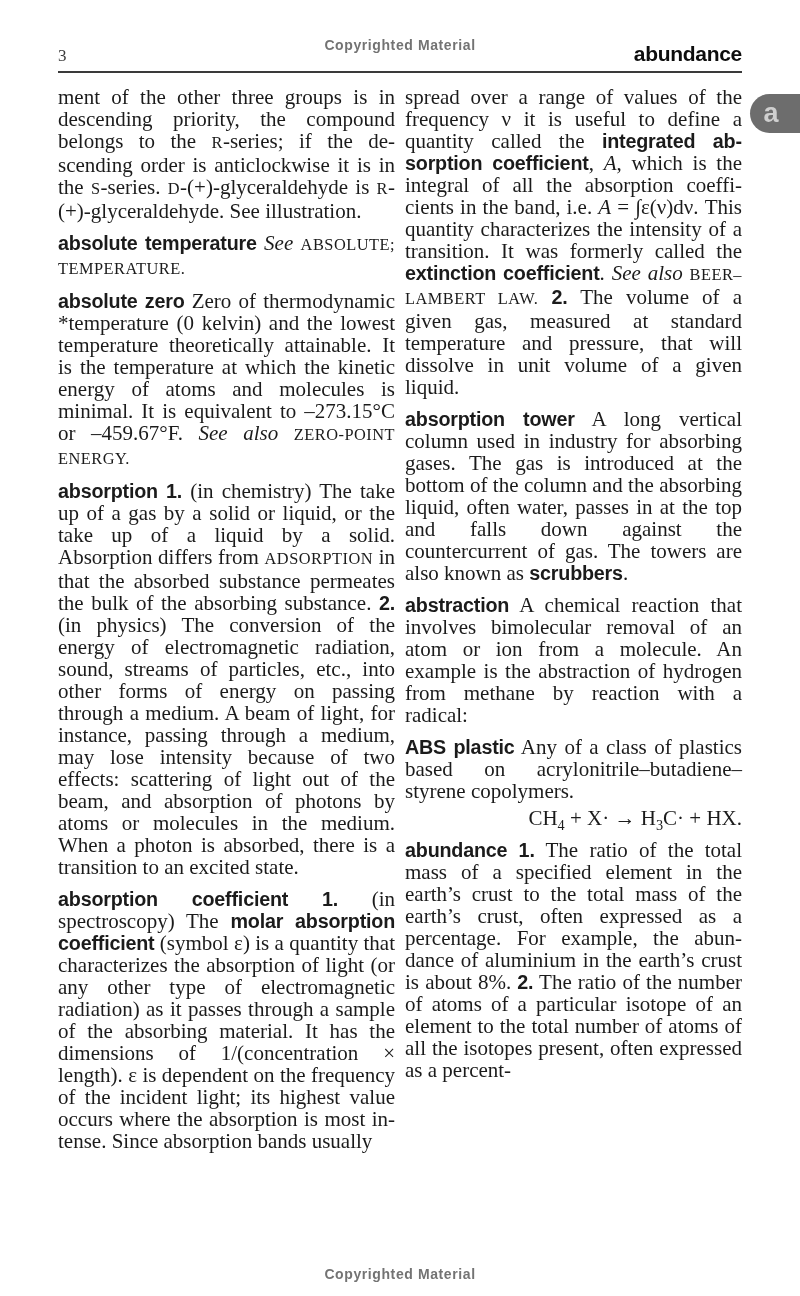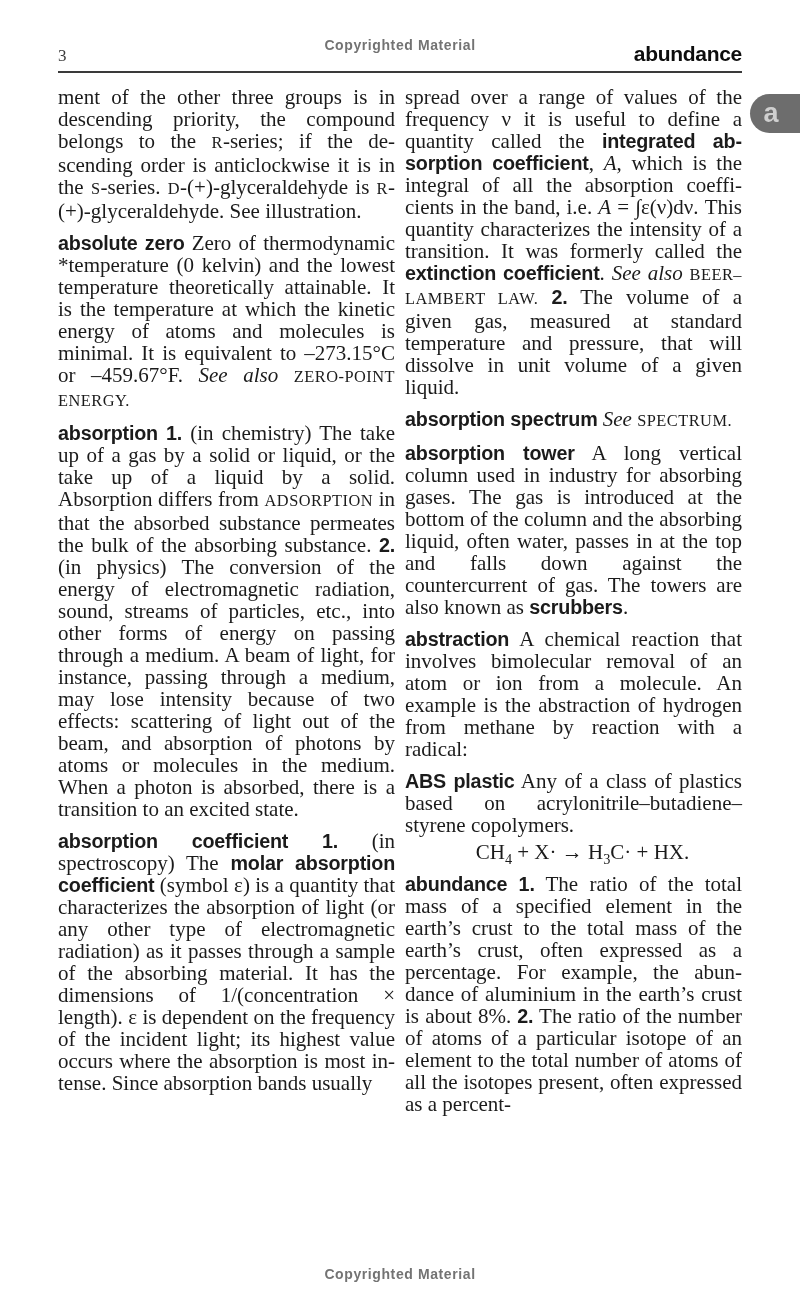--- a/index.html
+++ b/index.html
@@ -30,21 +30,21 @@
   .columns{
     position:absolute;left:58px;top:86px;width:684px;
     display:flex;gap:10px;
   }
   .column{
     width:337px;font-size:21px;line-height:22px;
     text-align:justify;color:#1b1b1b;
   }
   .block{margin:0;}
   .block.entry{margin-top:10px;}
-  .block.equation{margin-top:5px;margin-bottom:5px;padding-left:18px;text-align:center;}
+  .block.equation{margin-top:5px;margin-bottom:5px;padding-left:18px;text-align:right;}
   .seg-b{font-family:"Liberation Sans", sans-serif;font-weight:bold;font-size:0.94em;letter-spacing:-0.2px;}
   .seg-i{font-style:italic;}
   .seg-sc{font-size:0.78em;letter-spacing:0.03em;}
   .seg-sub{vertical-align:sub;font-size:0.68em;line-height:0;}
   .thumb-tab{
     position:absolute;right:0;top:94px;width:50px;height:39px;
     border-radius:20px 0 0 20px;
     display:flex;align-items:center;justify-content:center;
     font-family:"Liberation Sans", sans-serif;font-weight:bold;font-size:27px;
     padding-right:8px;box-sizing:border-box;
@@ -57,27 +57,27 @@
 
 <div class="header-row">
   <span class="page-num">3</span>
   <span class="running-head">abundance</span>
 </div>
 <div class="rule"></div>
 
 <div class="columns">
   <div class="column" id="col-left">
       <p class="block continuation"><span class="seg-n">ment of the other three groups is in descending priority, the compound belongs to the </span><span class="seg-sc">R</span><span class="seg-n">-series; if the de­scending order is anticlockwise it is in the </span><span class="seg-sc">S</span><span class="seg-n">-series. </span><span class="seg-sc">D</span><span class="seg-n">-(+)-glyceraldehyde is </span><span class="seg-sc">R</span><span class="seg-n">-(+)-glyceraldehyde. See illustration.</span></p>
+      <p class="block entry"><span class="seg-b">absolute temperature</span><span class="seg-n">  </span><span class="seg-i">See</span><span class="seg-n"> </span><span class="seg-sc">AB­SOLUTE; TEMPERATURE.</span></p>
       <p class="block entry"><span class="seg-b">absolute zero</span><span class="seg-n">  Zero of thermody­namic *temperature (0 kelvin) and the lowest temperature theoretically attainable. It is the temperature at which the kinetic energy of atoms and molecules is minimal. It is equiv­alent to –273.15°C or –459.67°F. </span><span class="seg-i">See also</span><span class="seg-n"> </span><span class="seg-sc">ZERO-POINT ENERGY.</span></p>
       <p class="block entry"><span class="seg-b">absorption</span><span class="seg-n">  </span><span class="seg-b">1.</span><span class="seg-n"> (in chemistry) The take up of a gas by a solid or liquid, or the take up of a liquid by a solid. Absorption differs from </span><span class="seg-sc">ADSORPTION</span><span class="seg-n"> in that the absorbed substance per­meates the bulk of the absorbing substance.  </span><span class="seg-b">2.</span><span class="seg-n"> (in physics) The conver­sion of the energy of electromagnetic radiation, sound, streams of particles, etc., into other forms of energy on passing through a medium. A beam of light, for instance, passing through a medium, may lose inten­sity because of two effects: scattering of light out of the beam, and absorp­tion of photons by atoms or mol­ecules in the medium. When a photon is absorbed, there is a transi­tion to an excited state.</span></p>
       <p class="block entry"><span class="seg-b">absorption coefficient</span><span class="seg-n">  </span><span class="seg-b">1.</span><span class="seg-n"> (in spectroscopy) The </span><span class="seg-b">molar absorption coefficient</span><span class="seg-n"> (symbol ε) is a quantity that characterizes the absorption of light (or any other type of electro­magnetic radiation) as it passes through a sample of the absorbing material. It has the dimensions of 1/(concentration × length). ε is de­pendent on the frequency of the inci­dent light; its highest value occurs where the absorption is most in­tense. Since absorption bands usually</span></p>
     </div>
   <div class="column" id="col-right">
       <p class="block continuation"><span class="seg-n">spread over a range of values of the frequency ν it is useful to define a quantity called the </span><span class="seg-b">integrated ab­sorption coefficient</span><span class="seg-n">, </span><span class="seg-i">A</span><span class="seg-n">, which is the integral of all the absorption coeffi­cients in the band, i.e. </span><span class="seg-i">A</span><span class="seg-n"> = ∫ε(ν)dν. This quantity characterizes the inten­sity of a transition. It was formerly called the </span><span class="seg-b">extinction coefficient</span><span class="seg-n">. </span><span class="seg-i">See also</span><span class="seg-n"> </span><span class="seg-sc">BEER–LAMBERT LAW.</span><span class="seg-n">  </span><span class="seg-b">2.</span><span class="seg-n"> The vol­ume of a given gas, measured at stan­dard temperature and pressure, that will dissolve in unit volume of a given liquid.</span></p>
-      <p class="block entry"><span class="seg-b">absorption spectrum</span><span class="seg-n">  </span><span class="seg-i">See</span><span class="seg-n"> </span><span class="seg-sc">SPEC­TRUM.</span></p>
       <p class="block entry"><span class="seg-b">absorption tower</span><span class="seg-n">  A long vertical column used in industry for absorb­ing gases. The gas is introduced at the bottom of the column and the absorbing liquid, often water, passes in at the top and falls down against the countercurrent of gas. The tow­ers are also known as </span><span class="seg-b">scrubbers</span><span class="seg-n">.</span></p>
       <p class="block entry"><span class="seg-b">abstraction</span><span class="seg-n">  A chemical reaction that involves bimolecular removal of an atom or ion from a molecule. An example is the abstraction of hydro­gen from methane by reaction with a radical:</span></p>
       <p class="block entry"><span class="seg-b">ABS plastic</span><span class="seg-n">  Any of a class of plastics based on acrylonitrile–butadiene–styrene copolymers.</span></p>
       <p class="block equation"><span class="seg-n">CH</span><span class="seg-sub">4</span><span class="seg-n"> + X· → H</span><span class="seg-sub">3</span><span class="seg-n">C· + HX.</span></p>
       <p class="block entry"><span class="seg-b">abundance</span><span class="seg-n">  </span><span class="seg-b">1.</span><span class="seg-n"> The ratio of the total mass of a specified element in the earth’s crust to the total mass of the earth’s crust, often expressed as a percentage. For example, the abun­dance of aluminium in the earth’s crust is about 8%.  </span><span class="seg-b">2.</span><span class="seg-n"> The ratio of the number of atoms of a particular iso­tope of an element to the total num­ber of atoms of all the isotopes present, often expressed as a percent-</span></p>
     </div>
 </div>
 
 <div class="thumb-tab" id="thumb-tab" style="background: rgb(109, 109, 109); color: rgb(207, 207, 207);">a</div>
 

